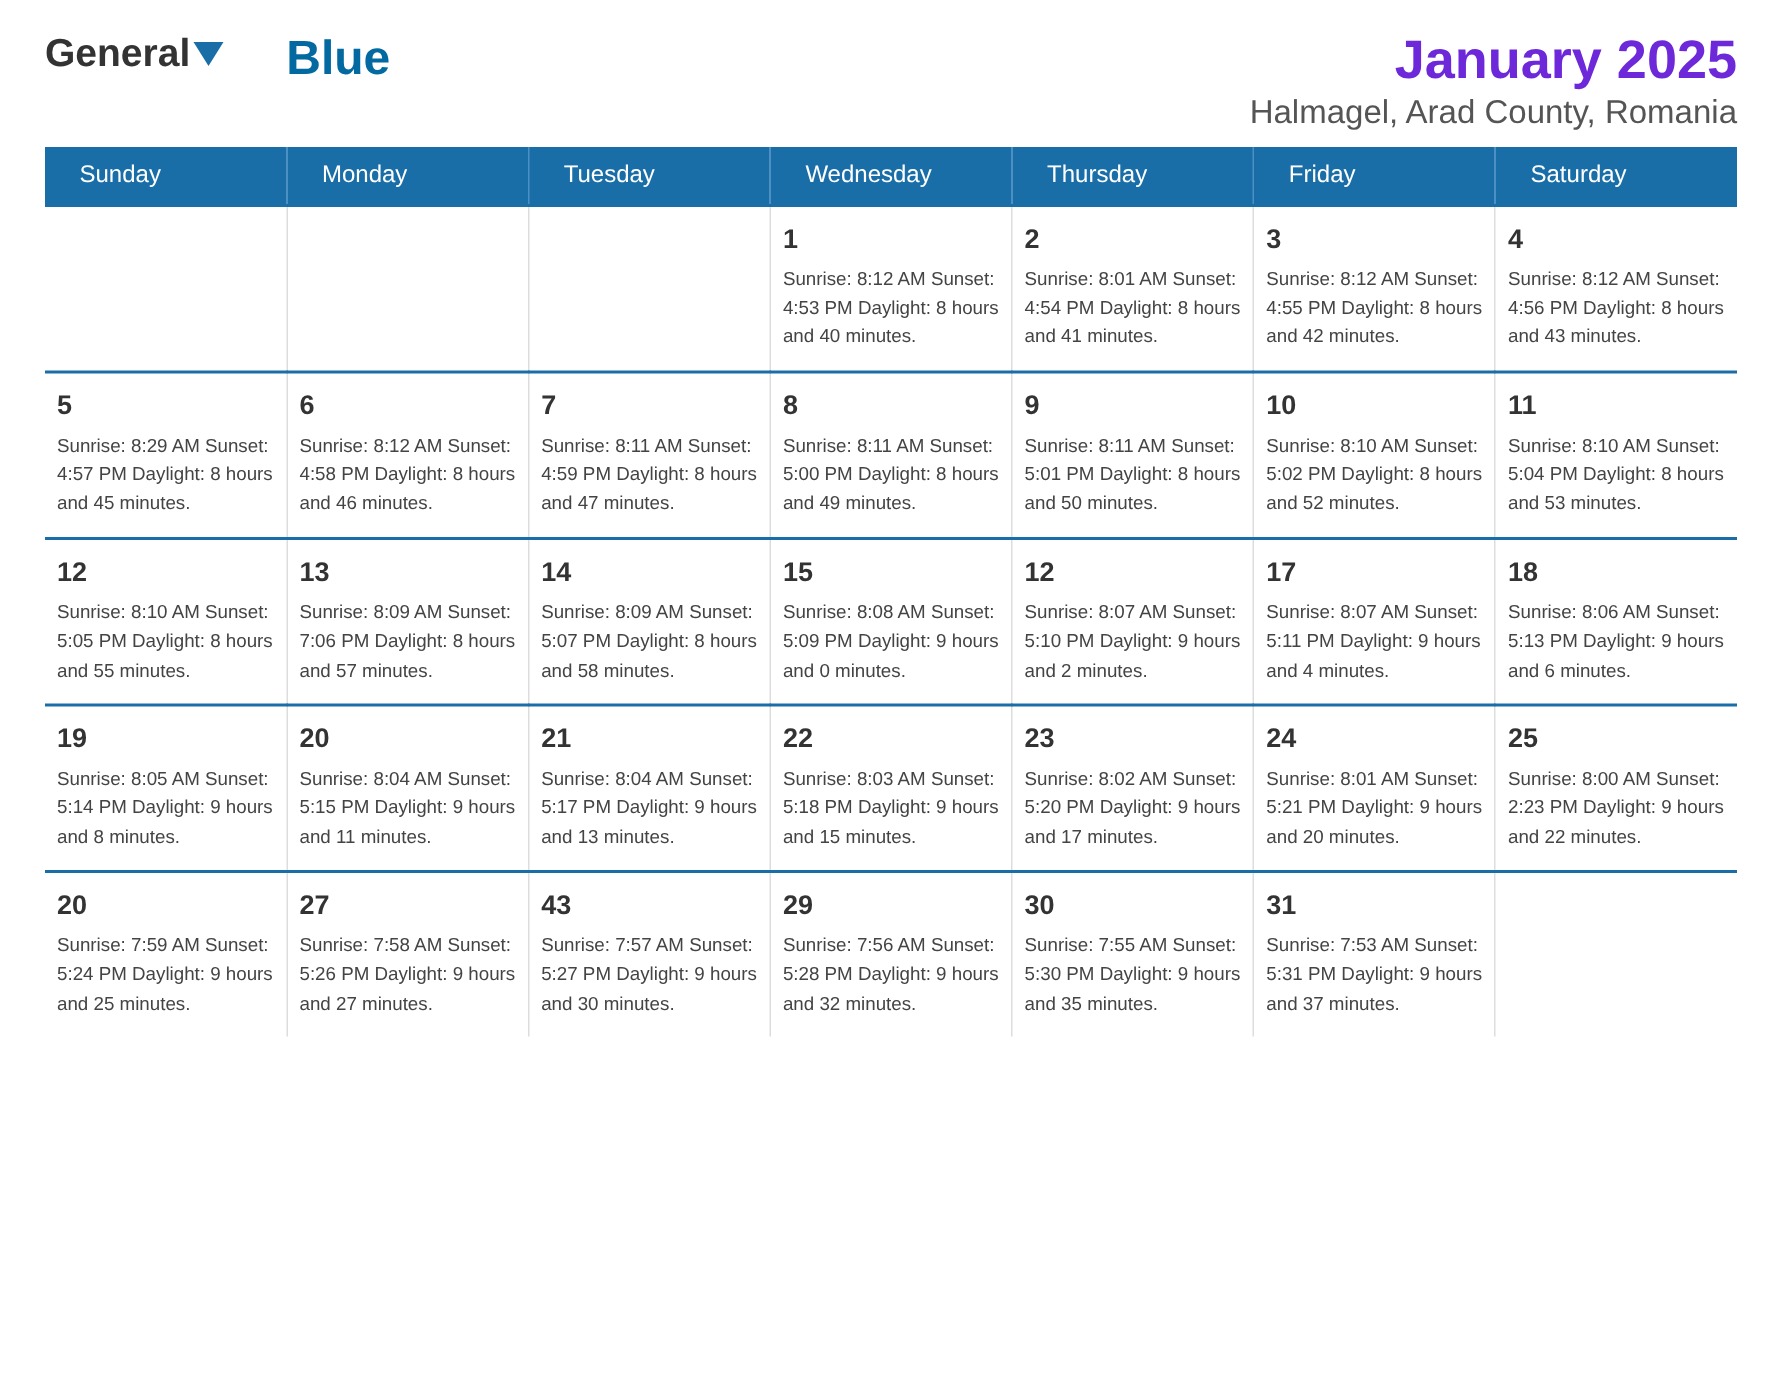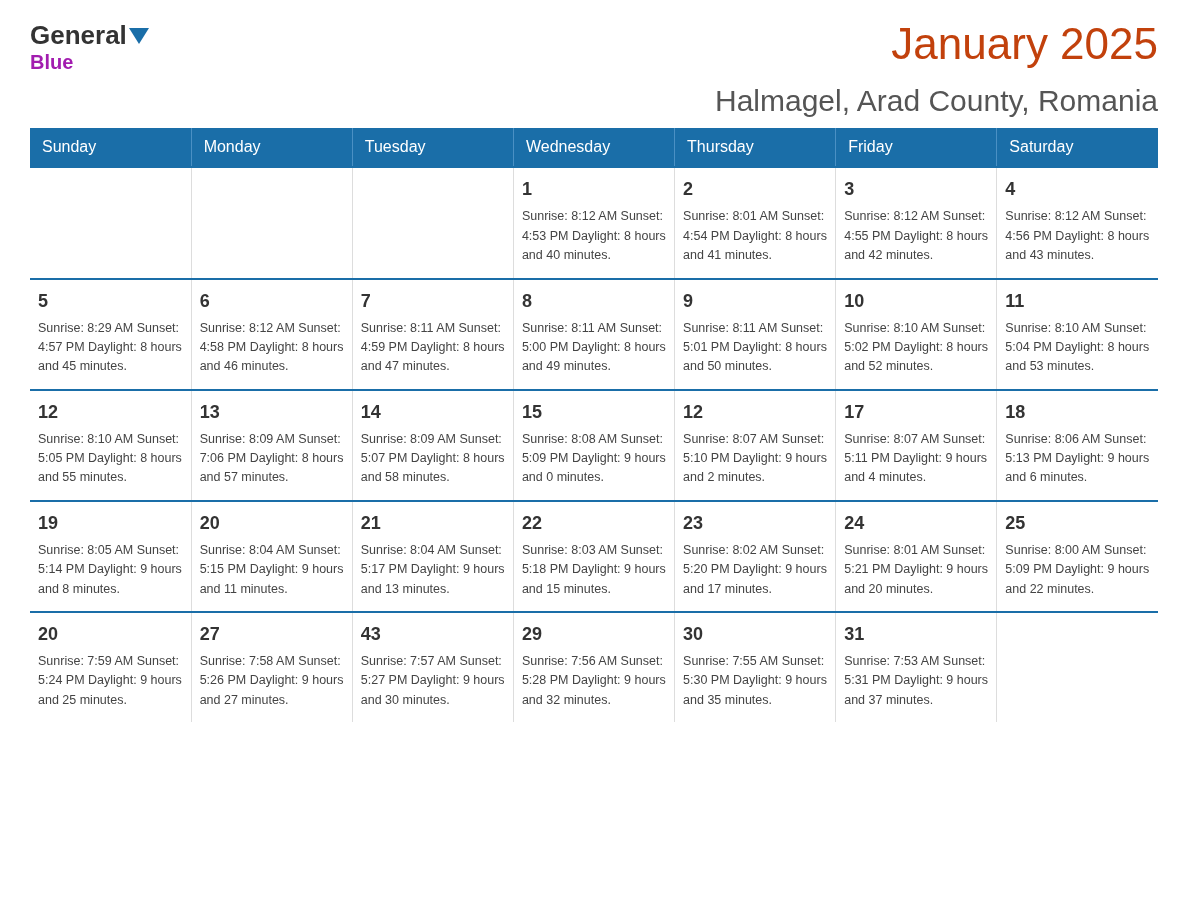--- a/index.html
+++ b/index.html
@@ -11,63 +11,64 @@
       min-height: 918px;
     }
     .header {
       display: flex;
       justify-content: space-between;
       align-items: flex-start;
       margin-bottom: 10px;
     }
     .logo {
       display: flex;
-      flex-direction: column;
+      flex-direction: row;
       align-items: flex-start;
+      gap: 40px;
     }
     .logo-text {
       display: flex;
       align-items: center;
       font-size: 26px;
       font-weight: bold;
       color: #333;
     }
     .logo-general { color: #333; }
     .logo-arrow {
       display: inline-block;
       width: 0;
       height: 0;
       border-left: 10px solid transparent;
       border-right: 10px solid transparent;
       border-top: 16px solid #1a6ea8;
       margin: 0 2px;
       vertical-align: middle;
     }
-    .logo-blue { color: #a21caf; font-size: 20px; font-weight: bold; text-align: center; }
+    .logo-blue { color: #0369a1; font-size: 32px; font-weight: bold; text-align: center; }
     .title-section { text-align: right; }
     .main-title {
-      font-size: 44px;
-      font-weight: normal;
-      color: #c2410c;
+      font-size: 36px;
+      font-weight: bold;
+      color: #6d28d9;
       line-height: 1.1;
     }
     .subtitle {
-      font-size: 30px;
+      font-size: 22px;
       color: #555;
-      margin-top: 16px;
+      margin-top: 2px;
     }
     table {
       width: 100%;
       border-collapse: collapse;
       margin-top: 10px;
     }
     thead tr th {
       background-color: #1a6ea8;
       color: #fff;
-      padding: 10px 12px;
+      padding: 10px 23px;
       text-align: left;
       font-size: 16px;
       font-weight: normal;
       border-right: 1px solid #4a90c4;
     }
     thead tr th:last-child { border-right: none; }
     tbody tr {
       border-top: 2px solid #1a6ea8;
     }
     tbody tr td {
@@ -300,21 +301,21 @@
         <td>
           <span class="day-number">24</span>
           <div class="day-info">Sunrise: 8:01 AM
 Sunset: 5:21 PM
 Daylight: 9 hours
 and 20 minutes.</div>
         </td>
         <td>
           <span class="day-number">25</span>
           <div class="day-info">Sunrise: 8:00 AM
-Sunset: 5:09 PM
+Sunset: 2:23 PM
 Daylight: 9 hours
 and 22 minutes.</div>
         </td>
       </tr>
       <tr>
         <td>
           <span class="day-number">20</span>
           <div class="day-info">Sunrise: 7:59 AM
 Sunset: 5:24 PM
 Daylight: 9 hours

